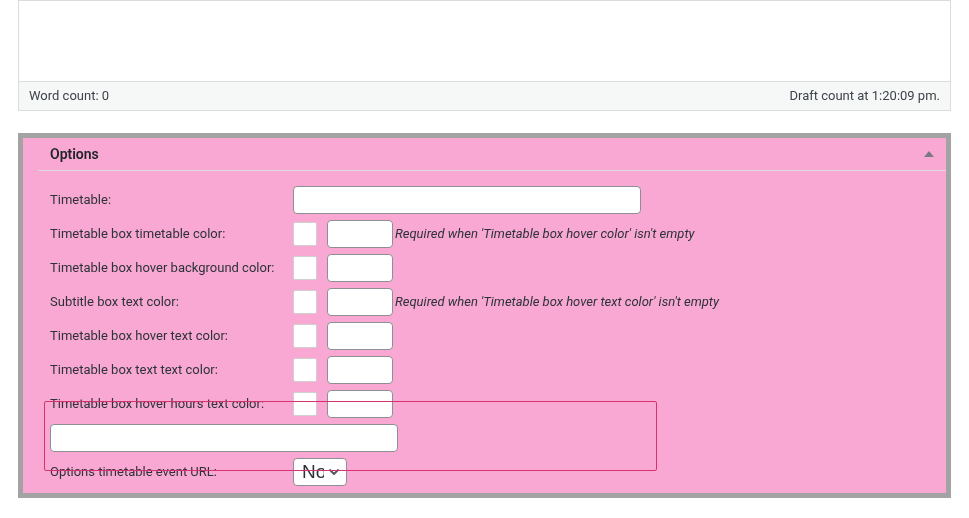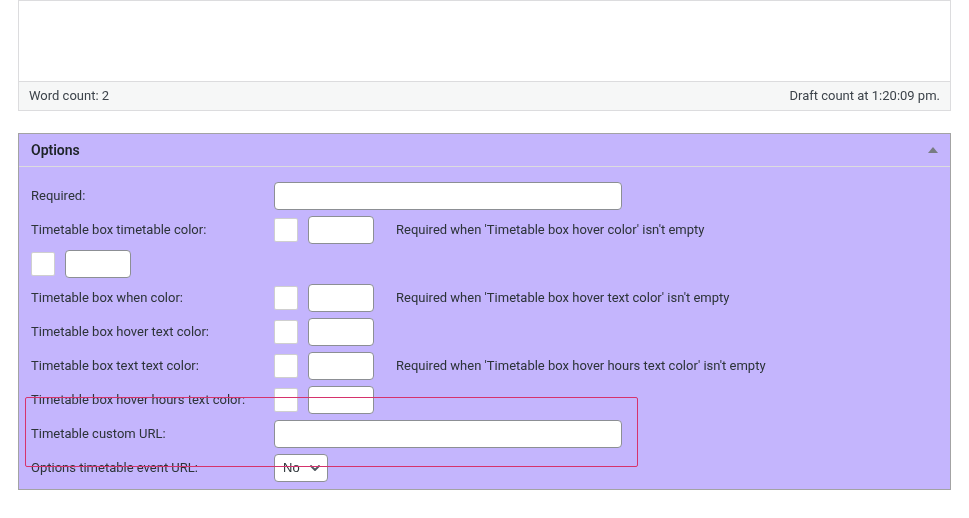--- a/index.html
+++ b/index.html
@@ -30,22 +30,23 @@
     display: flex;
     justify-content: space-between;
     align-items: center;
     font-size: 13px;
     color: #3c434a;
     padding: 4px 10px;
     line-height: 1.5;
   }
   .metabox {
     margin-top: 22px;
-    border: 1px solid #a3a3a3;
-    background: #c4b5fd;
+    border: 5px solid #a3a3a3;
+    background: #f9a8d4;
+    padding-left: 15px;
   }
   .metabox-header {
     display: flex;
     justify-content: space-between;
     align-items: center;
     padding: 8px 12px;
     border-bottom: 1px solid #dcdcde;
   }
   .metabox-header h2 {
     margin: 0;
@@ -97,36 +98,37 @@
     width: 66px;
     height: 28px;
     border: 1px solid #8c8f94;
     border-radius: 4px;
     margin-left: 10px;
     padding: 0 6px;
     font-size: 13px;
     background: #fff;
   }
   .hint {
-    margin-left: 22px;
+    font-style: italic;
+    margin-left: 2px;
     color: #2c3338;
   }
   .select-wrap {
     position: relative;
     display: inline-block;
   }
   .select-el {
     appearance: none;
     -webkit-appearance: none;
     width: 54px;
     height: 28px;
     border: 1px solid #8c8f94;
     border-radius: 4px;
     padding: 0 22px 0 8px;
-    font-size: 13px;
+    font-size: 19px;
     background: #fff;
     color: #2c3338;
     cursor: pointer;
   }
   .select-caret {
     position: absolute;
     right: 7px;
     top: 50%;
     transform: translateY(-50%);
     pointer-events: none;
@@ -143,77 +145,76 @@
   }
 </style>
 </head>
 <body>
 
 <div class="canvas">
 
   <div class="editor-box">
     <div class="editor-content"></div>
     <div class="editor-status">
-      <span>Word count: 2</span>
+      <span>Word count: 0</span>
       <span>Draft count at 1:20:09 pm.</span>
     </div>
   </div>
 
   <div class="metabox">
     <div class="metabox-header">
       <h2>Options</h2>
       <span class="toggle-indicator"></span>
     </div>
     <div class="metabox-body">
 
       <div class="field-row">
-        <span class="field-label">Required:</span>
+        <span class="field-label">Timetable:</span>
         <input type="text" class="wide-input" style="">
       </div>
 
       <div class="field-row">
         <span class="field-label">Timetable box timetable color:</span>
         <span class="swatch"></span>
         <input type="text" class="hex-input" style="">
         <span class="hint">Required when 'Timetable box hover color' isn't empty</span>
       </div>
 
       <div class="field-row">
-        <span class="swatch"></span>
-        <input type="text" class="hex-input" style="">
-      </div>
-
-      <div class="field-row">
-        <span class="field-label">Timetable box when color:</span>
+        <span class="field-label">Timetable box hover background color:</span>
+        <span class="swatch"></span>
+        <input type="text" class="hex-input" style="">
+      </div>
+
+      <div class="field-row">
+        <span class="field-label">Subtitle box text color:</span>
         <span class="swatch"></span>
         <input type="text" class="hex-input" style="">
         <span class="hint">Required when 'Timetable box hover text color' isn't empty</span>
       </div>
 
       <div class="field-row">
         <span class="field-label">Timetable box hover text color:</span>
         <span class="swatch"></span>
         <input type="text" class="hex-input" style="">
       </div>
 
       <div class="field-row">
         <span class="field-label">Timetable box text text color:</span>
         <span class="swatch"></span>
         <input type="text" class="hex-input" style="">
-        <span class="hint">Required when 'Timetable box hover hours text color' isn't empty</span>
       </div>
 
       <div class="field-row">
         <span class="field-label">Timetable box hover hours text color:</span>
         <span class="swatch"></span>
         <input type="text" class="hex-input" style="">
       </div>
 
       <div class="field-row">
-        <span class="field-label">Timetable custom URL:</span>
         <input type="text" class="wide-input" style="">
       </div>
 
       <div class="field-row">
         <span class="field-label">Options timetable event URL:</span>
         <span class="select-wrap">
           <select class="select-el">
             <option>No</option>
           </select>
           <svg class="select-caret" width="12" height="12" viewBox="0 0 12 12">

